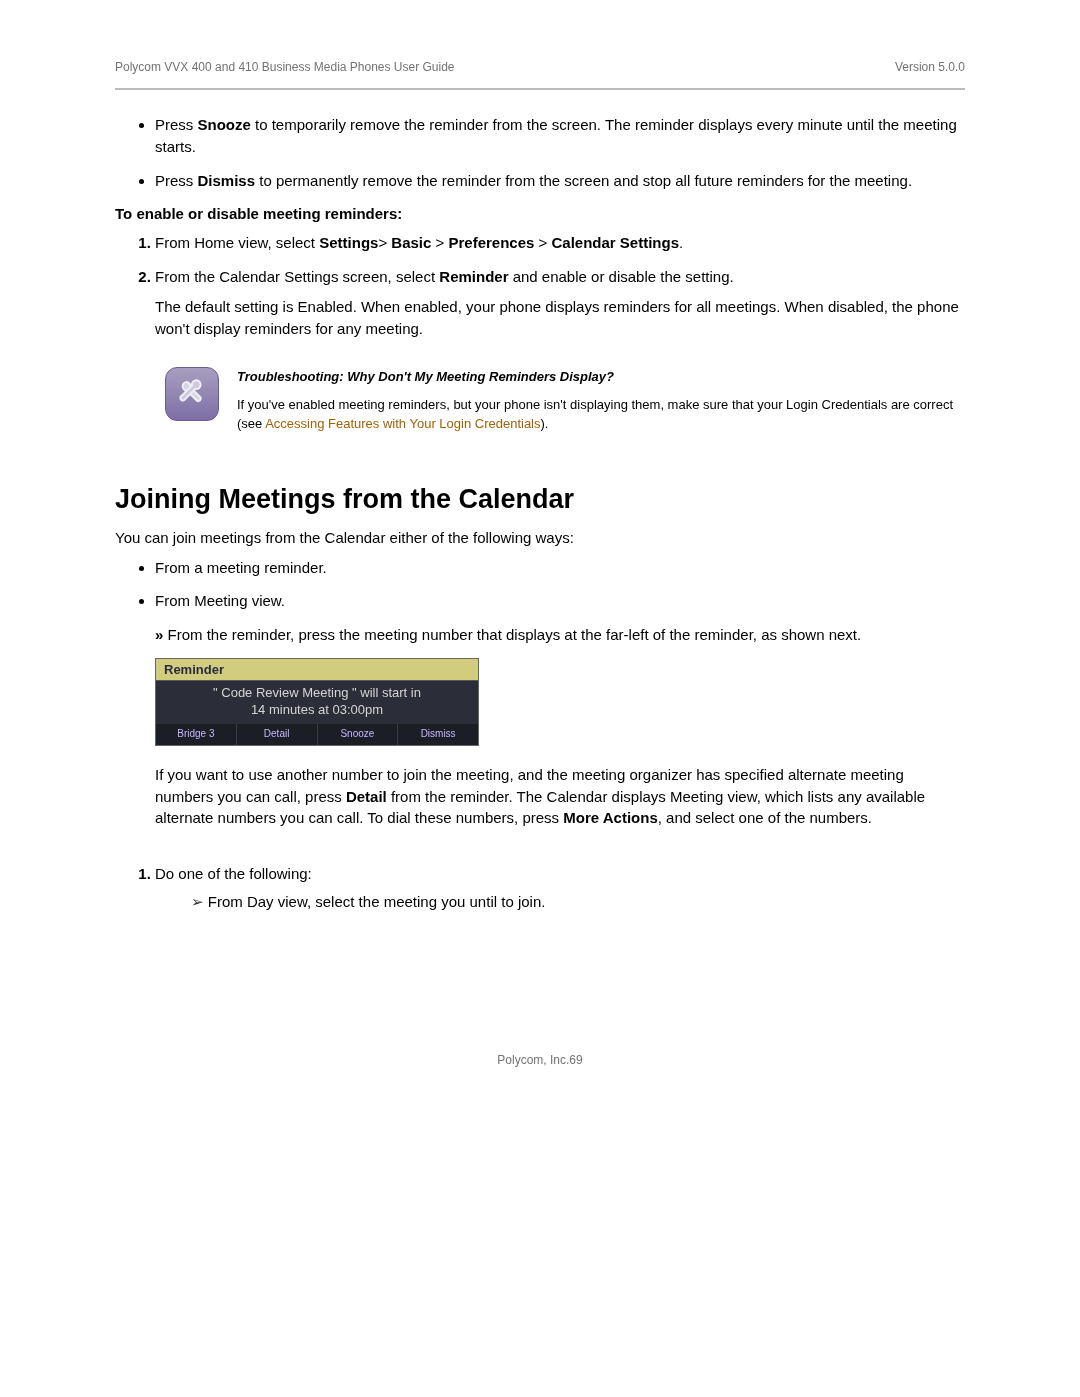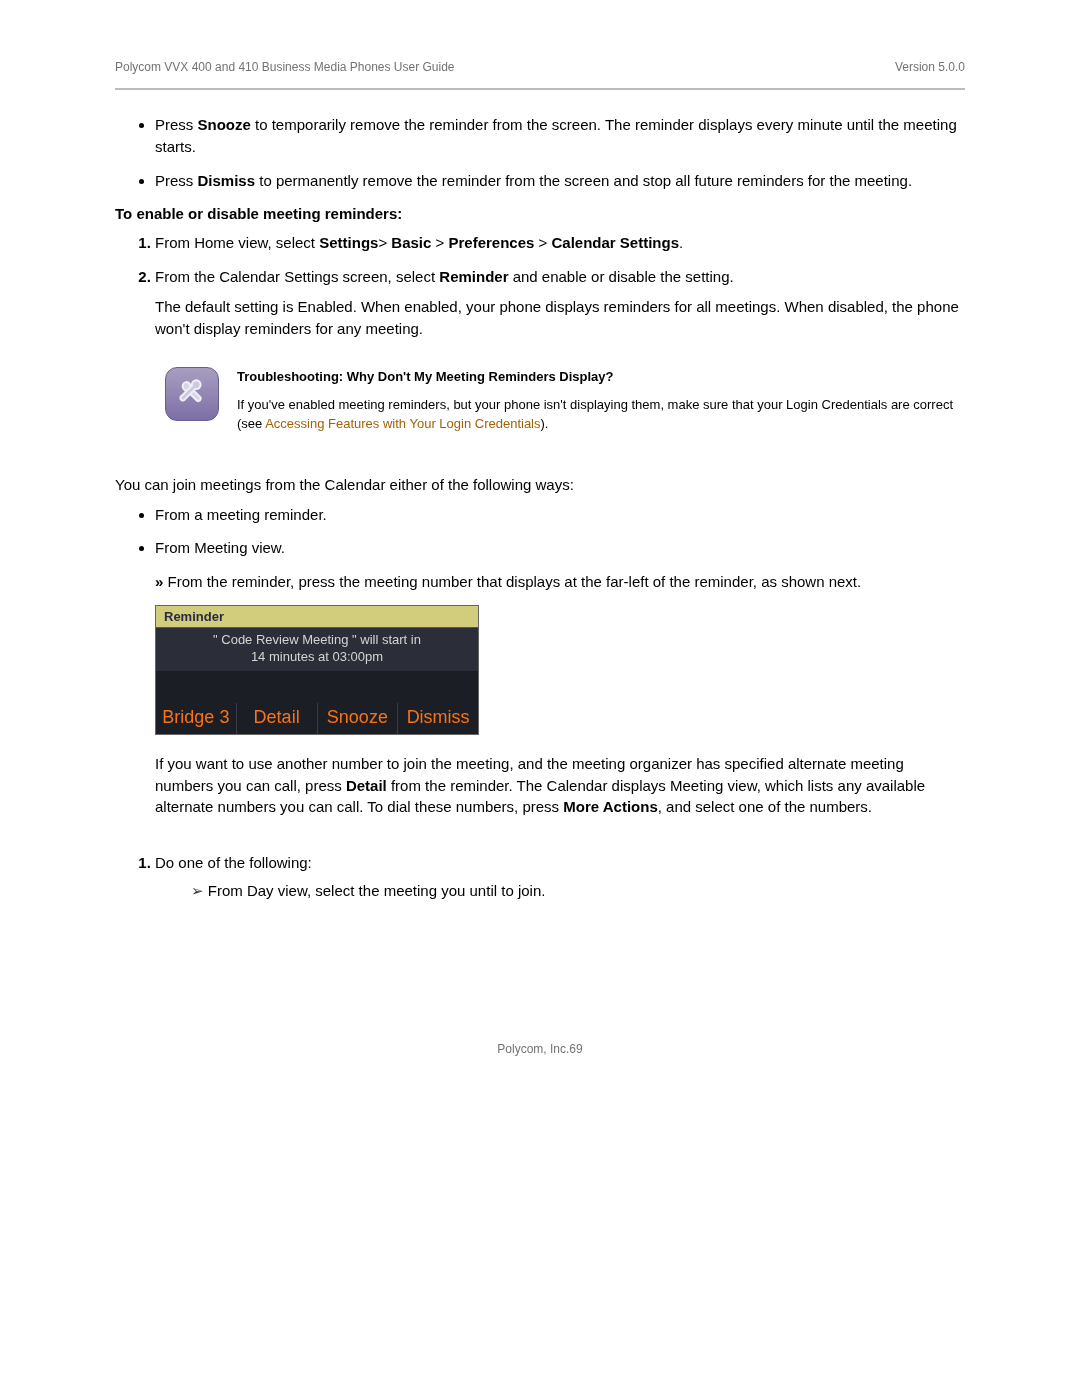--- a/index.html
+++ b/index.html
@@ -68,20 +68,21 @@
   }
   .tip-icon svg { width: 34px; height: 34px; }
   .tip-body {
     flex: 1;
     font-size: 13px;
     line-height: 1.5;
   }
   .tip-title {
     font-weight: bold;
     margin-bottom: 8px;
+    font-style: italic;
   }
   a.link { color: #a16207; text-decoration: none; }
   h1.sec {
     font-size: 27px;
     margin: 50px 0 12px 0;
   }
   .intro {
     margin: 0 0 8px 0;
     line-height: 1.45;
   }
@@ -131,25 +132,24 @@
     padding: 3px 6px 5px 6px;
     line-height: 1.35;
   }
   .ps-btns {
     display: flex;
     background: #1c1e26;
   }
   .ps-btns > div {
     flex: 1;
     text-align: center;
-    color: #f97316;
+    color: #c4b5fd;
     padding: 4px 0 6px 0;
-    font-size: 18px;
+    font-size: 10px;
     border-right: 1px solid #3a3c46;
-    margin-top: 32px;
   }
   .ps-btns > div:last-child { border-right: none; }
   .after-shot {
     margin-left: 40px;
     line-height: 1.45;
     margin-bottom: 34px;
   }
   .footer-row {
     display: flex;
     justify-content: center;
@@ -200,20 +200,21 @@
       </svg>
     </div>
     <div class="tip-body">
       <div class="tip-title">Troubleshooting: Why Don't My Meeting Reminders Display?</div>
       <div>
         <span>If you've enabled meeting reminders, but your phone isn't displaying them, make sure that your Login Credentials are correct (see </span><a class="link" href="#">Accessing Features with Your Login Credentials</a><span>).</span>
       </div>
     </div>
   </div>
 
+  <h1 class="sec">Joining Meetings from the Calendar</h1>
   <p class="intro">You can join meetings from the Calendar either of the following ways:</p>
 
   <ul class="bullets">
     <li>From a meeting reminder.</li>
     <li>From Meeting view.</li>
   </ul>
 
 
   <ul class="dbl">
     <li>From the reminder, press the meeting number that displays at the far-left of the reminder, as shown next.</li>

